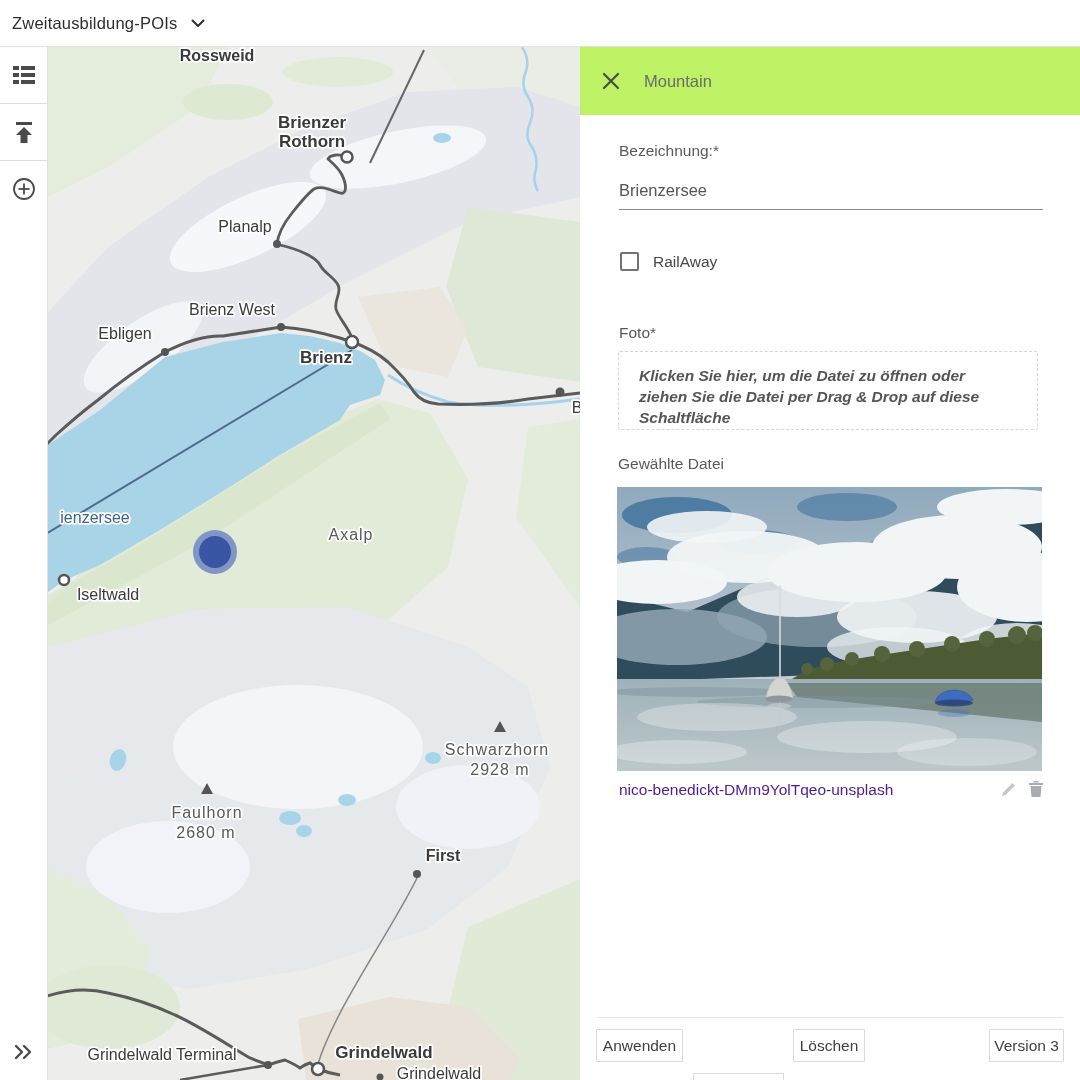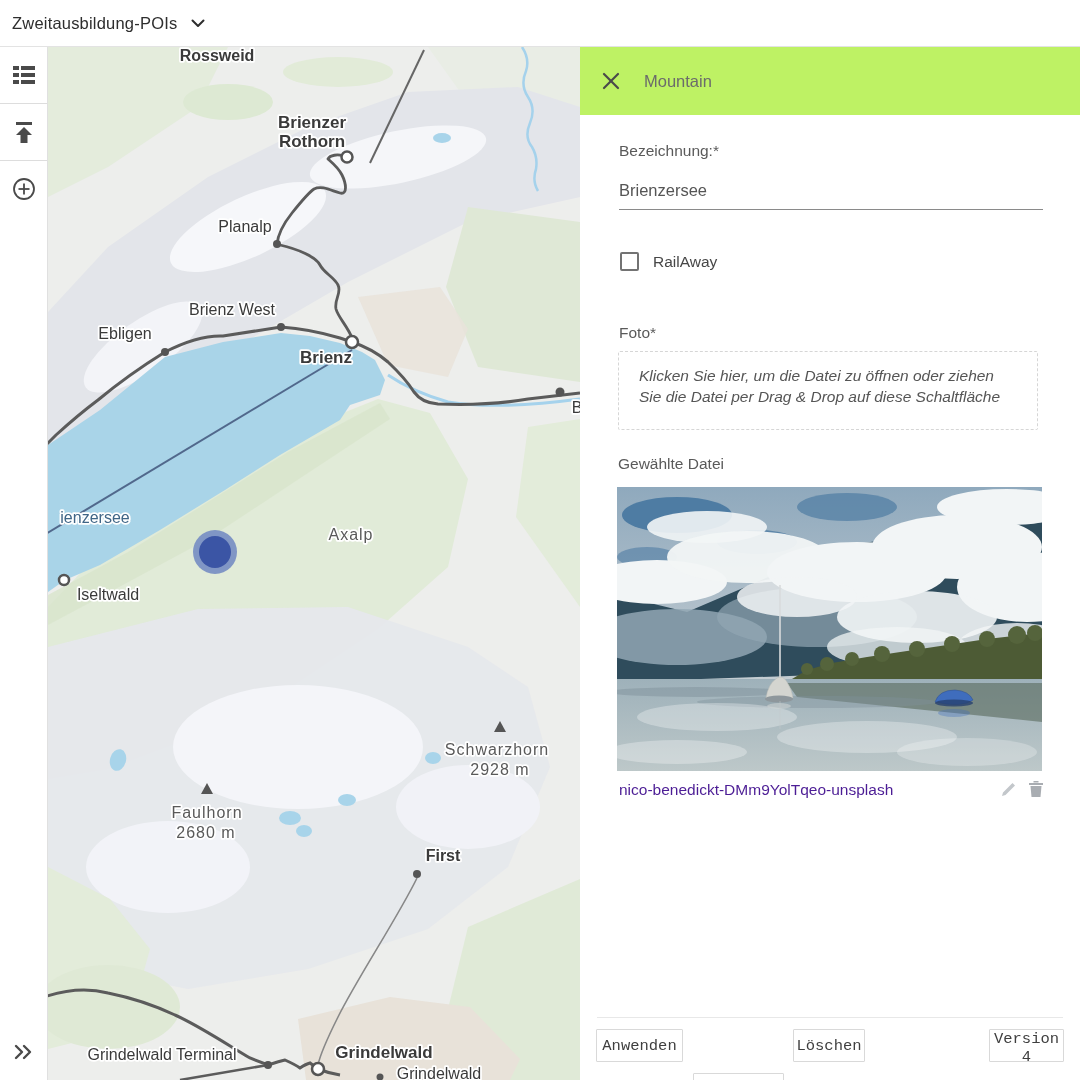--- a/index.html
+++ b/index.html
@@ -29,29 +29,29 @@
   
   .panel{position:absolute;left:580px;top:47px;width:500px;height:1033px;background:#fff;}
   .panel-header{position:absolute;left:0;top:0;width:500px;height:68px;background:#bef264;display:flex;align-items:center;}
   .close-btn{margin-left:22px;cursor:pointer;display:flex;align-items:center;}
   .panel-title{margin-left:24px;font-size:16.5px;color:#6b6b6b;}
   .fld-label{position:absolute;font-size:15.5px;color:#5a5a5a;}
   .underline-input{position:absolute;left:39px;top:125px;width:424px;height:37px;border:none;outline:none;border-bottom:1px solid #8a8a8a;font-family:"Liberation Sans",sans-serif;font-size:16.5px;color:#555;background:transparent;padding:0;}
   .chk-row{position:absolute;left:40px;top:205px;display:flex;align-items:center;}
   .chk-box{width:15px;height:15px;border:2px solid #737373;border-radius:2px;background:#fff;cursor:pointer;}
   .chk-label{margin-left:14px;font-size:15.5px;color:#474747;}
-  .dropzone{position:absolute;left:38px;top:304px;width:420px;height:79px;border:1px dashed #d6d6d6;border-radius:2px;box-sizing:border-box;padding:14px 20px;cursor:pointer;}
+  .dropzone{position:absolute;left:38px;top:304px;width:420px;height:79px;border:1px dashed #d6d6d6;border-radius:2px;box-sizing:border-box;padding:14px 20px;cursor:pointer;font-weight:bold;}
   .dropzone-text{font-size:15.5px;font-style:italic;color:#555;line-height:1.35;}
   .photo{position:absolute;left:37px;top:440px;width:425px;height:284px;}
   .file-row{position:absolute;left:39px;top:734px;width:424px;height:20px;}
   .file-name{position:absolute;left:0;top:0;font-size:15.5px;color:#4c1d95;}
   .file-edit{position:absolute;left:382px;top:1px;cursor:pointer;}
   .file-del{position:absolute;left:410px;top:0;cursor:pointer;}
   .footer-div{position:absolute;left:17px;top:970px;width:466px;height:1px;background:#e8e8e8;}
-  .btn{position:absolute;top:982px;height:33px;background:#fff;border:1px solid #d9d9d9;border-radius:1px;font-family:Liberation Mono, monospace;font-size:15.5px;color:#3f3f3f;cursor:pointer;padding:0;}
+  .btn{position:absolute;top:982px;height:33px;background:#fff;border:1px solid #d9d9d9;border-radius:1px;font-family:Liberation Sans, sans-serif;font-size:15.5px;color:#3f3f3f;cursor:pointer;padding:0;}
   .btn-apply{left:16px;width:87px;}
   .btn-cancel{left:113px;width:91px;color:#c3c3c3;margin-top:44px;}
   .btn-delete{left:213px;width:72px;}
   .btn-version{left:409px;width:75px;}
 </style>
 </head>
 <body>
 
 <div class="screen">
 
@@ -304,16 +304,16 @@
               <path d="M1.5,5 h11 l-1,11 h-9 Z"></path>
             </g>
           </svg>
       </span>
     </div>
 
     <div class="footer-div"></div>
     <button class="btn btn-apply">Anwenden</button>
     <button class="btn btn-cancel">Abbrechen</button>
     <button class="btn btn-delete">Löschen</button>
-    <button class="btn btn-version">Version 4</button>
+    <button class="btn btn-version">Version 3</button>
   </aside>
 
 </div>
 
 </body></html>

